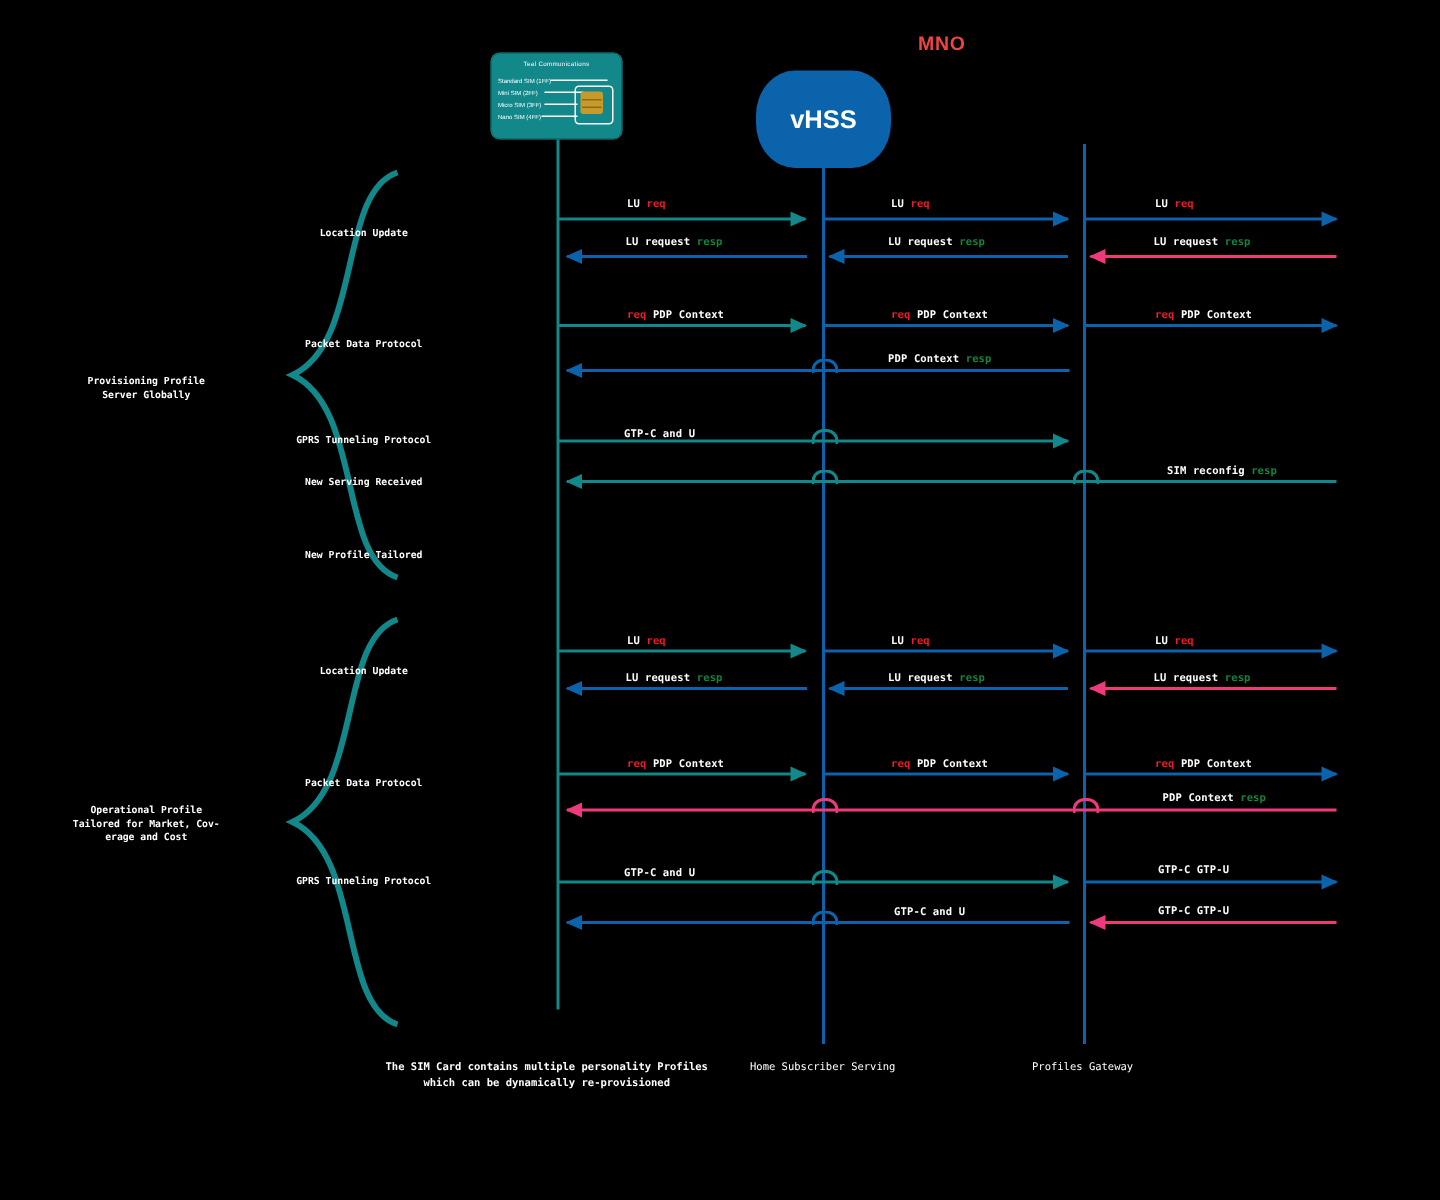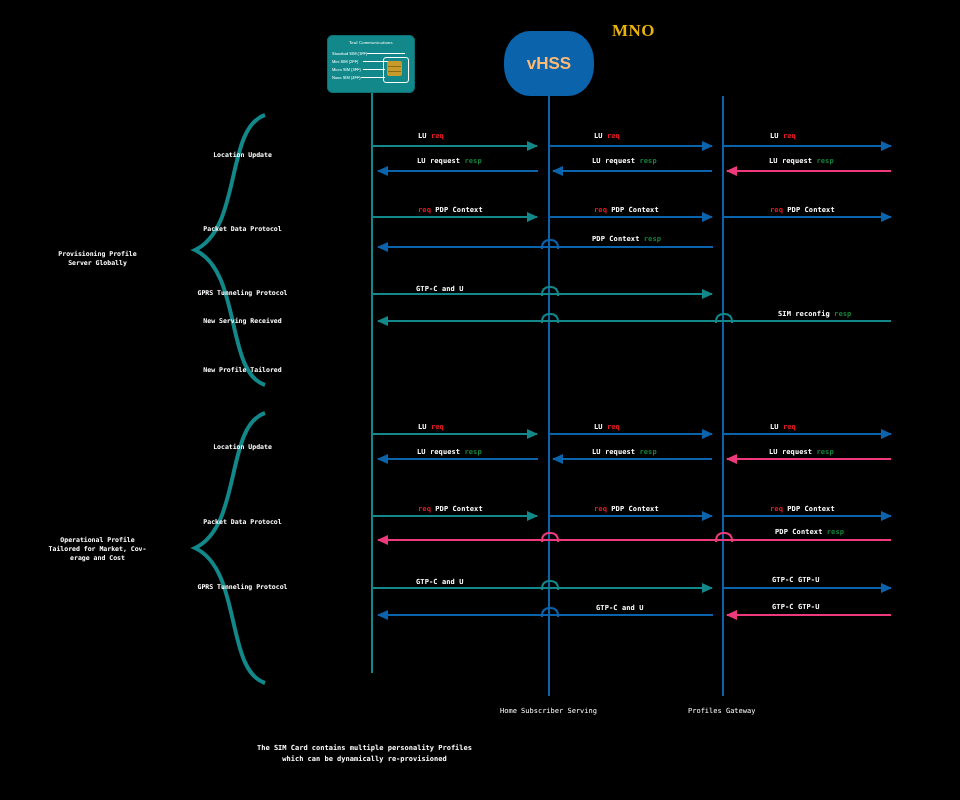--- a/index.html
+++ b/index.html
@@ -4,25 +4,25 @@
 <style>
   html,body{margin:0;padding:0;background:#000;}
   body{width:960px;height:800px;position:relative;overflow:hidden;
        font-family:"DejaVu Sans Mono", monospace;color:#fff;}
   .stage{position:absolute;inset:0;width:960px;height:800px;}
   .abs{position:absolute;}
 
   
   .node{position:absolute;background:#0b63ac;border-radius:26px/30px;
         display:flex;align-items:center;justify-content:center;
-        color:#fdba74;font-family:"Liberation Sans",sans-serif;font-weight:700;}
+        color:#ffffff;font-family:"Liberation Sans",sans-serif;font-weight:700;margin-top:16px;}
   #node-vhss{left:504px;top:31px;width:90px;height:65px;font-size:17px;}
   #node-sgw{left:679px;top:31px;width:88px;height:65px;font-size:17px;}
-  #mno-label{left:612px;top:21px;color:#eab308;font-family:Liberation Serif, serif;
-             font-weight:700;font-size:17px;letter-spacing:.5px;}
+  #mno-label{left:612px;top:21px;color:#ef4444;font-family:Liberation Sans, sans-serif;
+             font-weight:700;font-size:13px;letter-spacing:.5px;}
 
   
   #sim-card{left:327px;top:35px;width:88px;height:58px;background:#12888a;
             border-radius:6px;box-shadow:0 0 0 1px #0d6f71 inset;}
   #sim-title{position:absolute;left:0;right:0;top:5px;text-align:center;
              font-size:4.2px;color:#ffffff;font-family:"Liberation Sans",sans-serif;
              letter-spacing:.2px;}
   .sim-ff{position:absolute;left:5px;font-size:4px;color:#fff;
           font-family:"Liberation Sans",sans-serif;white-space:nowrap;}
   .sim-lead{position:absolute;height:1px;background:#fff;}
@@ -61,21 +61,21 @@
 
   
   .step{position:absolute;font-size:6.5px;color:#fff;white-space:nowrap;
         font-family:"DejaVu Sans Mono",monospace;font-weight:700;text-align:center;}
 
   
   .brace-label{position:absolute;font-size:6.5px;color:#fff;text-align:center;
                font-family:"DejaVu Sans Mono",monospace;font-weight:700;
                line-height:9px;white-space:pre-line;}
 
-  #caption{position:absolute;left:252px;top:743px;width:225px;text-align:center;
+  #caption{position:absolute;left:252px;top:706px;width:225px;text-align:center;
            font-size:7px;line-height:11px;color:#fff;font-weight:700;
            font-family:"DejaVu Sans Mono",monospace;}
 </style>
 </head>
 <body>
 
 <div class="stage">
 
   <div class="node" id="node-vhss">
     <span>vHSS</span>

